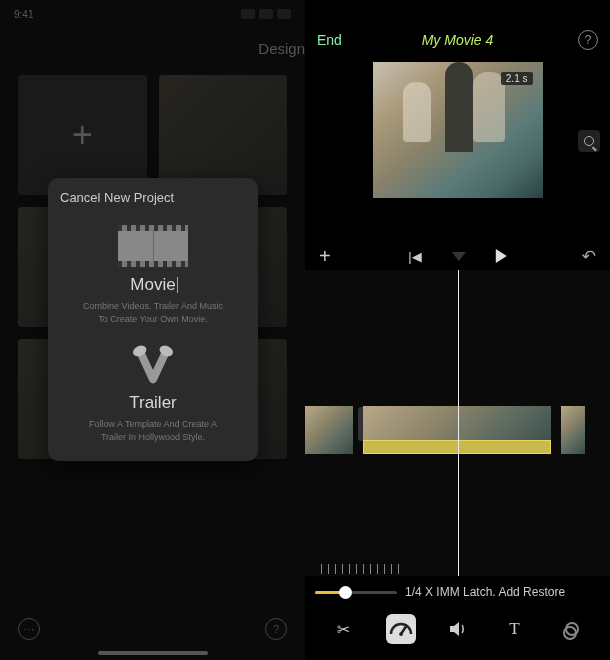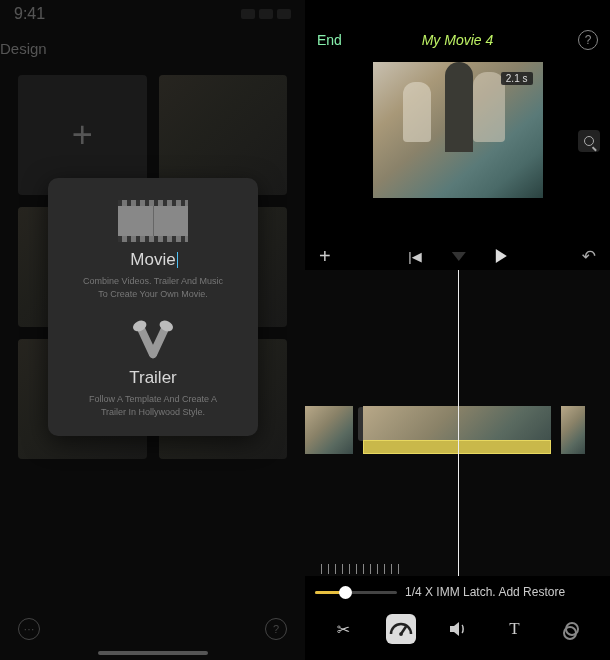--- a/index.html
+++ b/index.html
@@ -28,25 +28,25 @@
     }
     
     .status-bar {
       height: 28px;
       display: flex;
       justify-content: space-between;
       align-items: center;
       padding: 0 14px;
       opacity: 0.3;
     }
-    .status-time { font-size: 16px; font-weight: 500; }
+    .status-time { font-size: 10px; font-weight: 500; }
     .status-icons { display: flex; gap: 4px; }
     .status-icons span { width: 14px; height: 10px; background: #444; border-radius: 2px; }
     .design-header {
-      text-align: left;
+      text-align: right;
       color: #555;
       font-size: 15px;
       padding: 12px 0 18px 0;
     }
     .grid {
       display: grid;
       grid-template-columns: 1fr 1fr;
       gap: 12px;
       padding: 0 18px;
     }
@@ -460,20 +460,21 @@
       </div>
     <div class="grid-tile">
         <div class="tile-thumb"></div>
       </div>
     <div class="grid-tile">
         <div class="tile-thumb"></div>
       </div>
   </div>
 
   <div class="modal">
+    <div class="modal-title">Cancel New Project</div>
     <div class="movie-option">
       <div class="film-icon">
         <div class="film-center">
             <div></div>
             <div></div>
           </div>
       </div>
       <div class="option-title">
         <span>Movie</span><span class="cursor"></span>
       </div>

